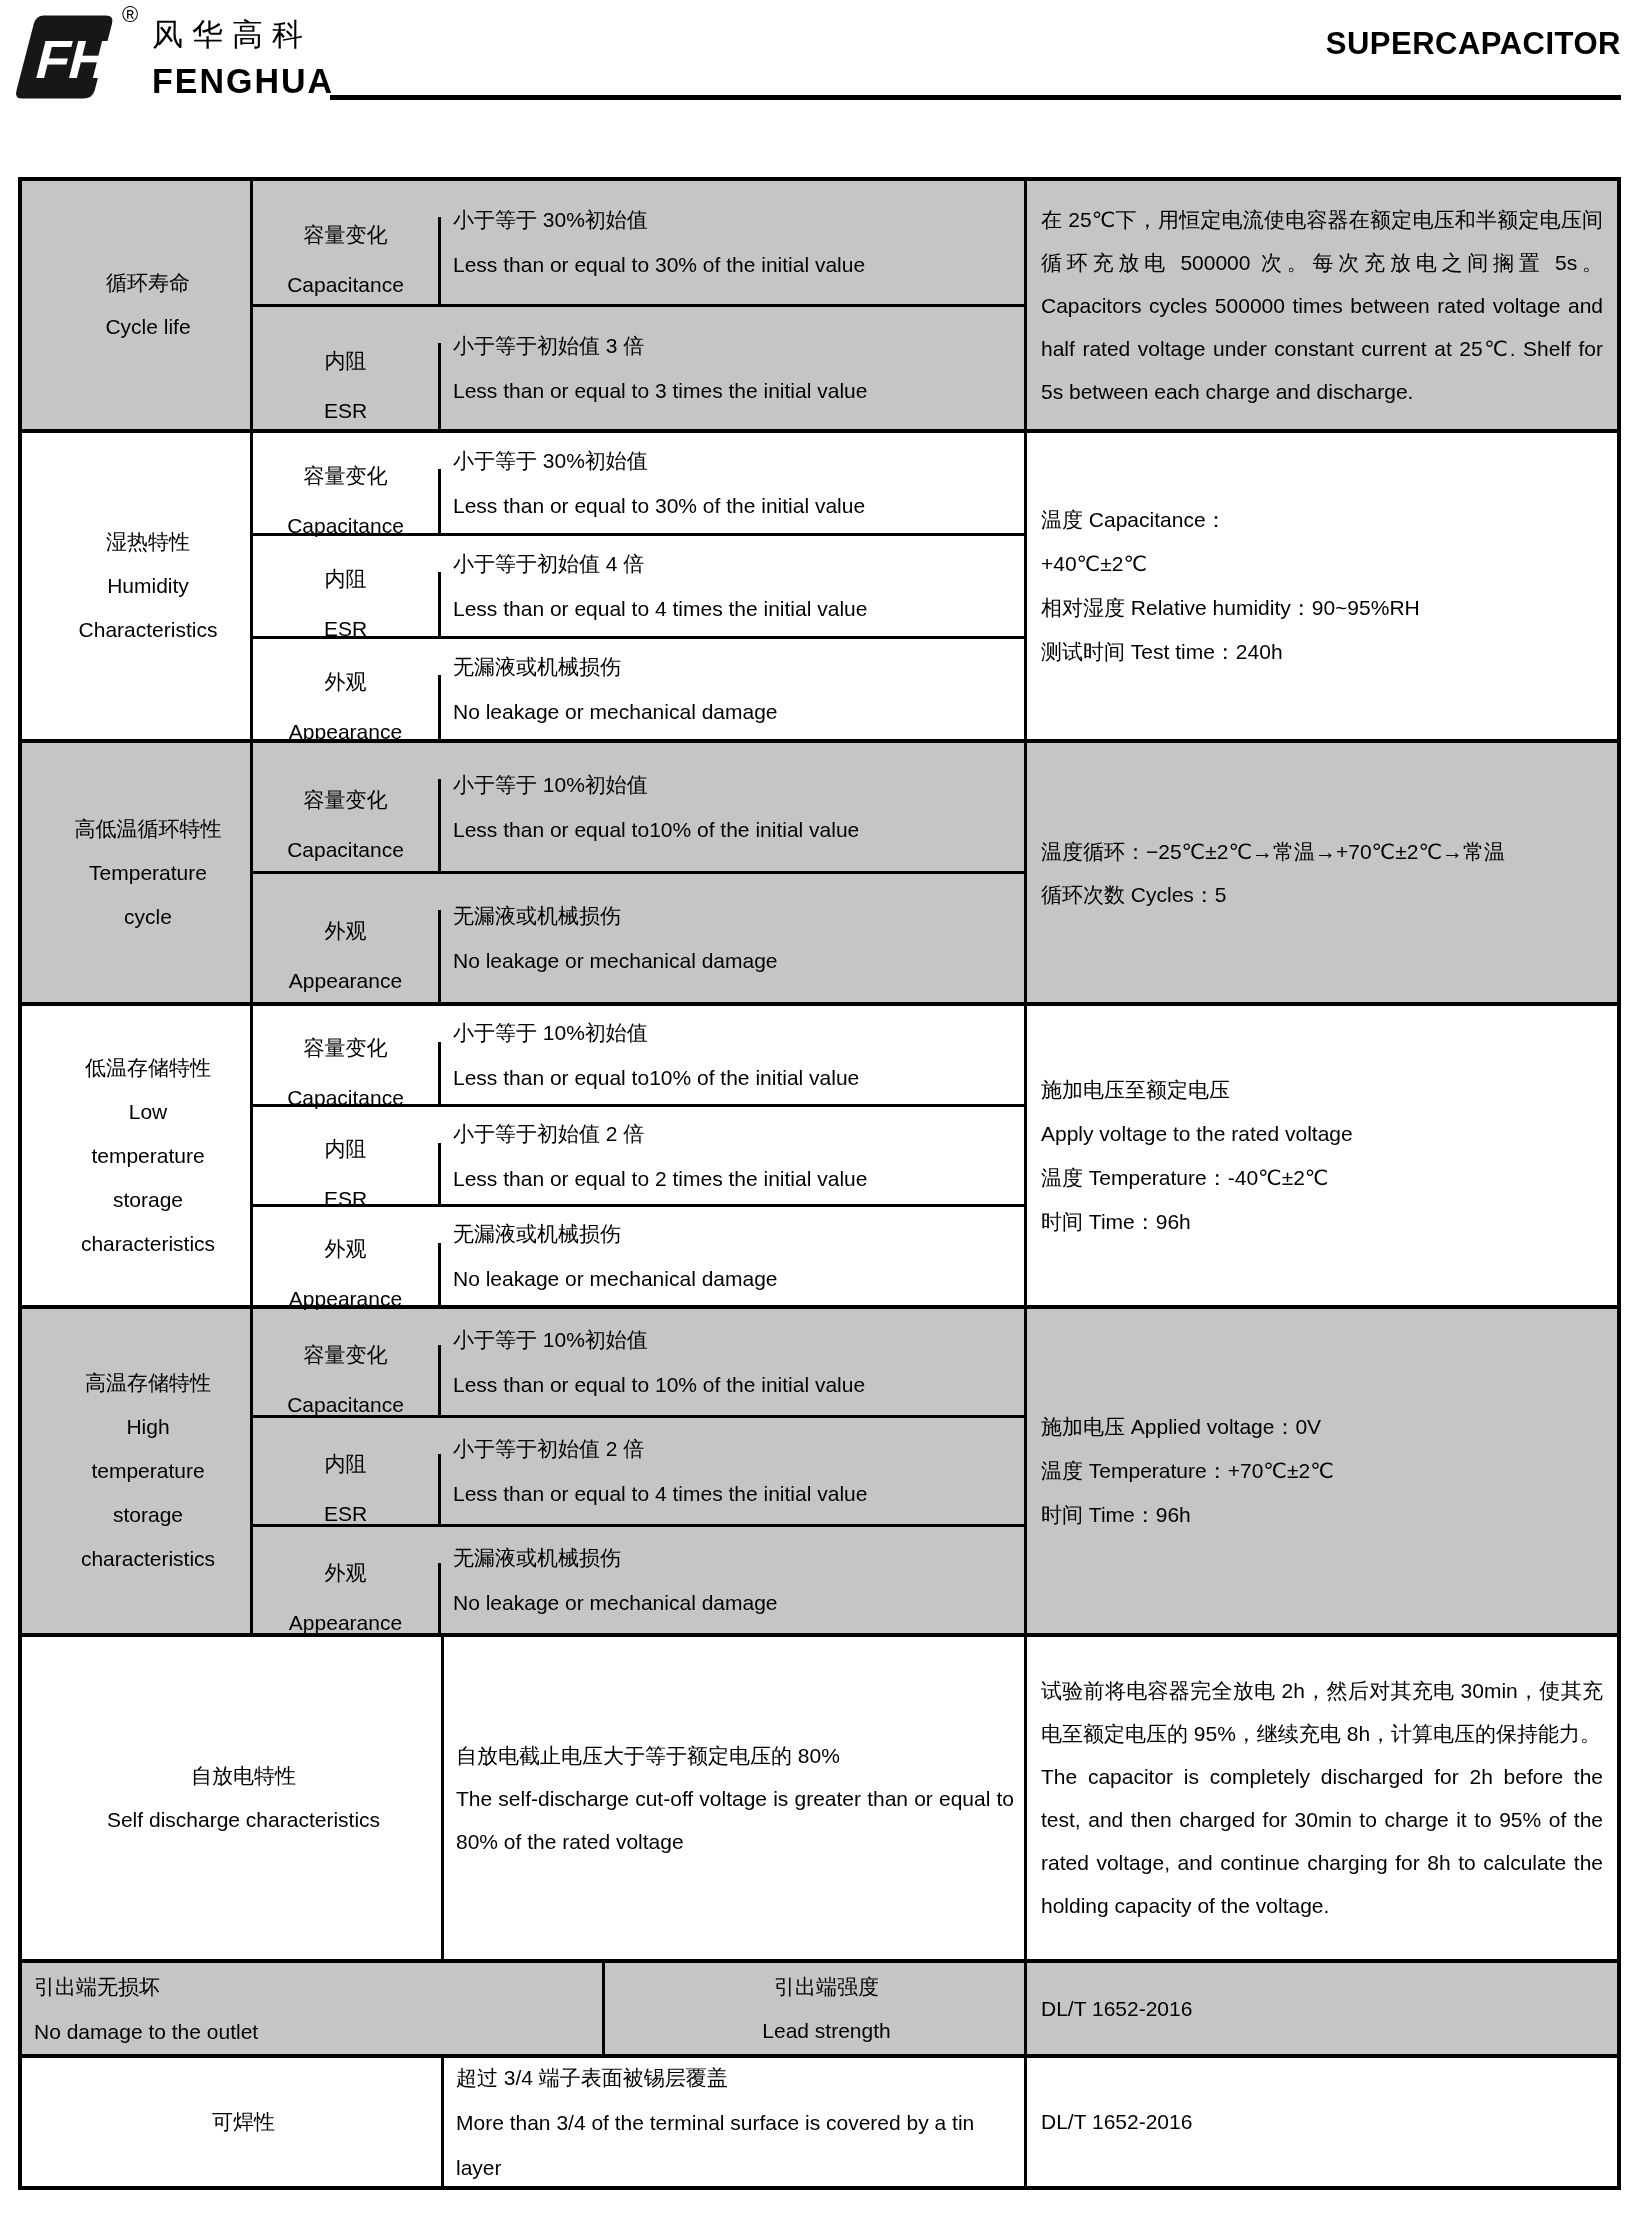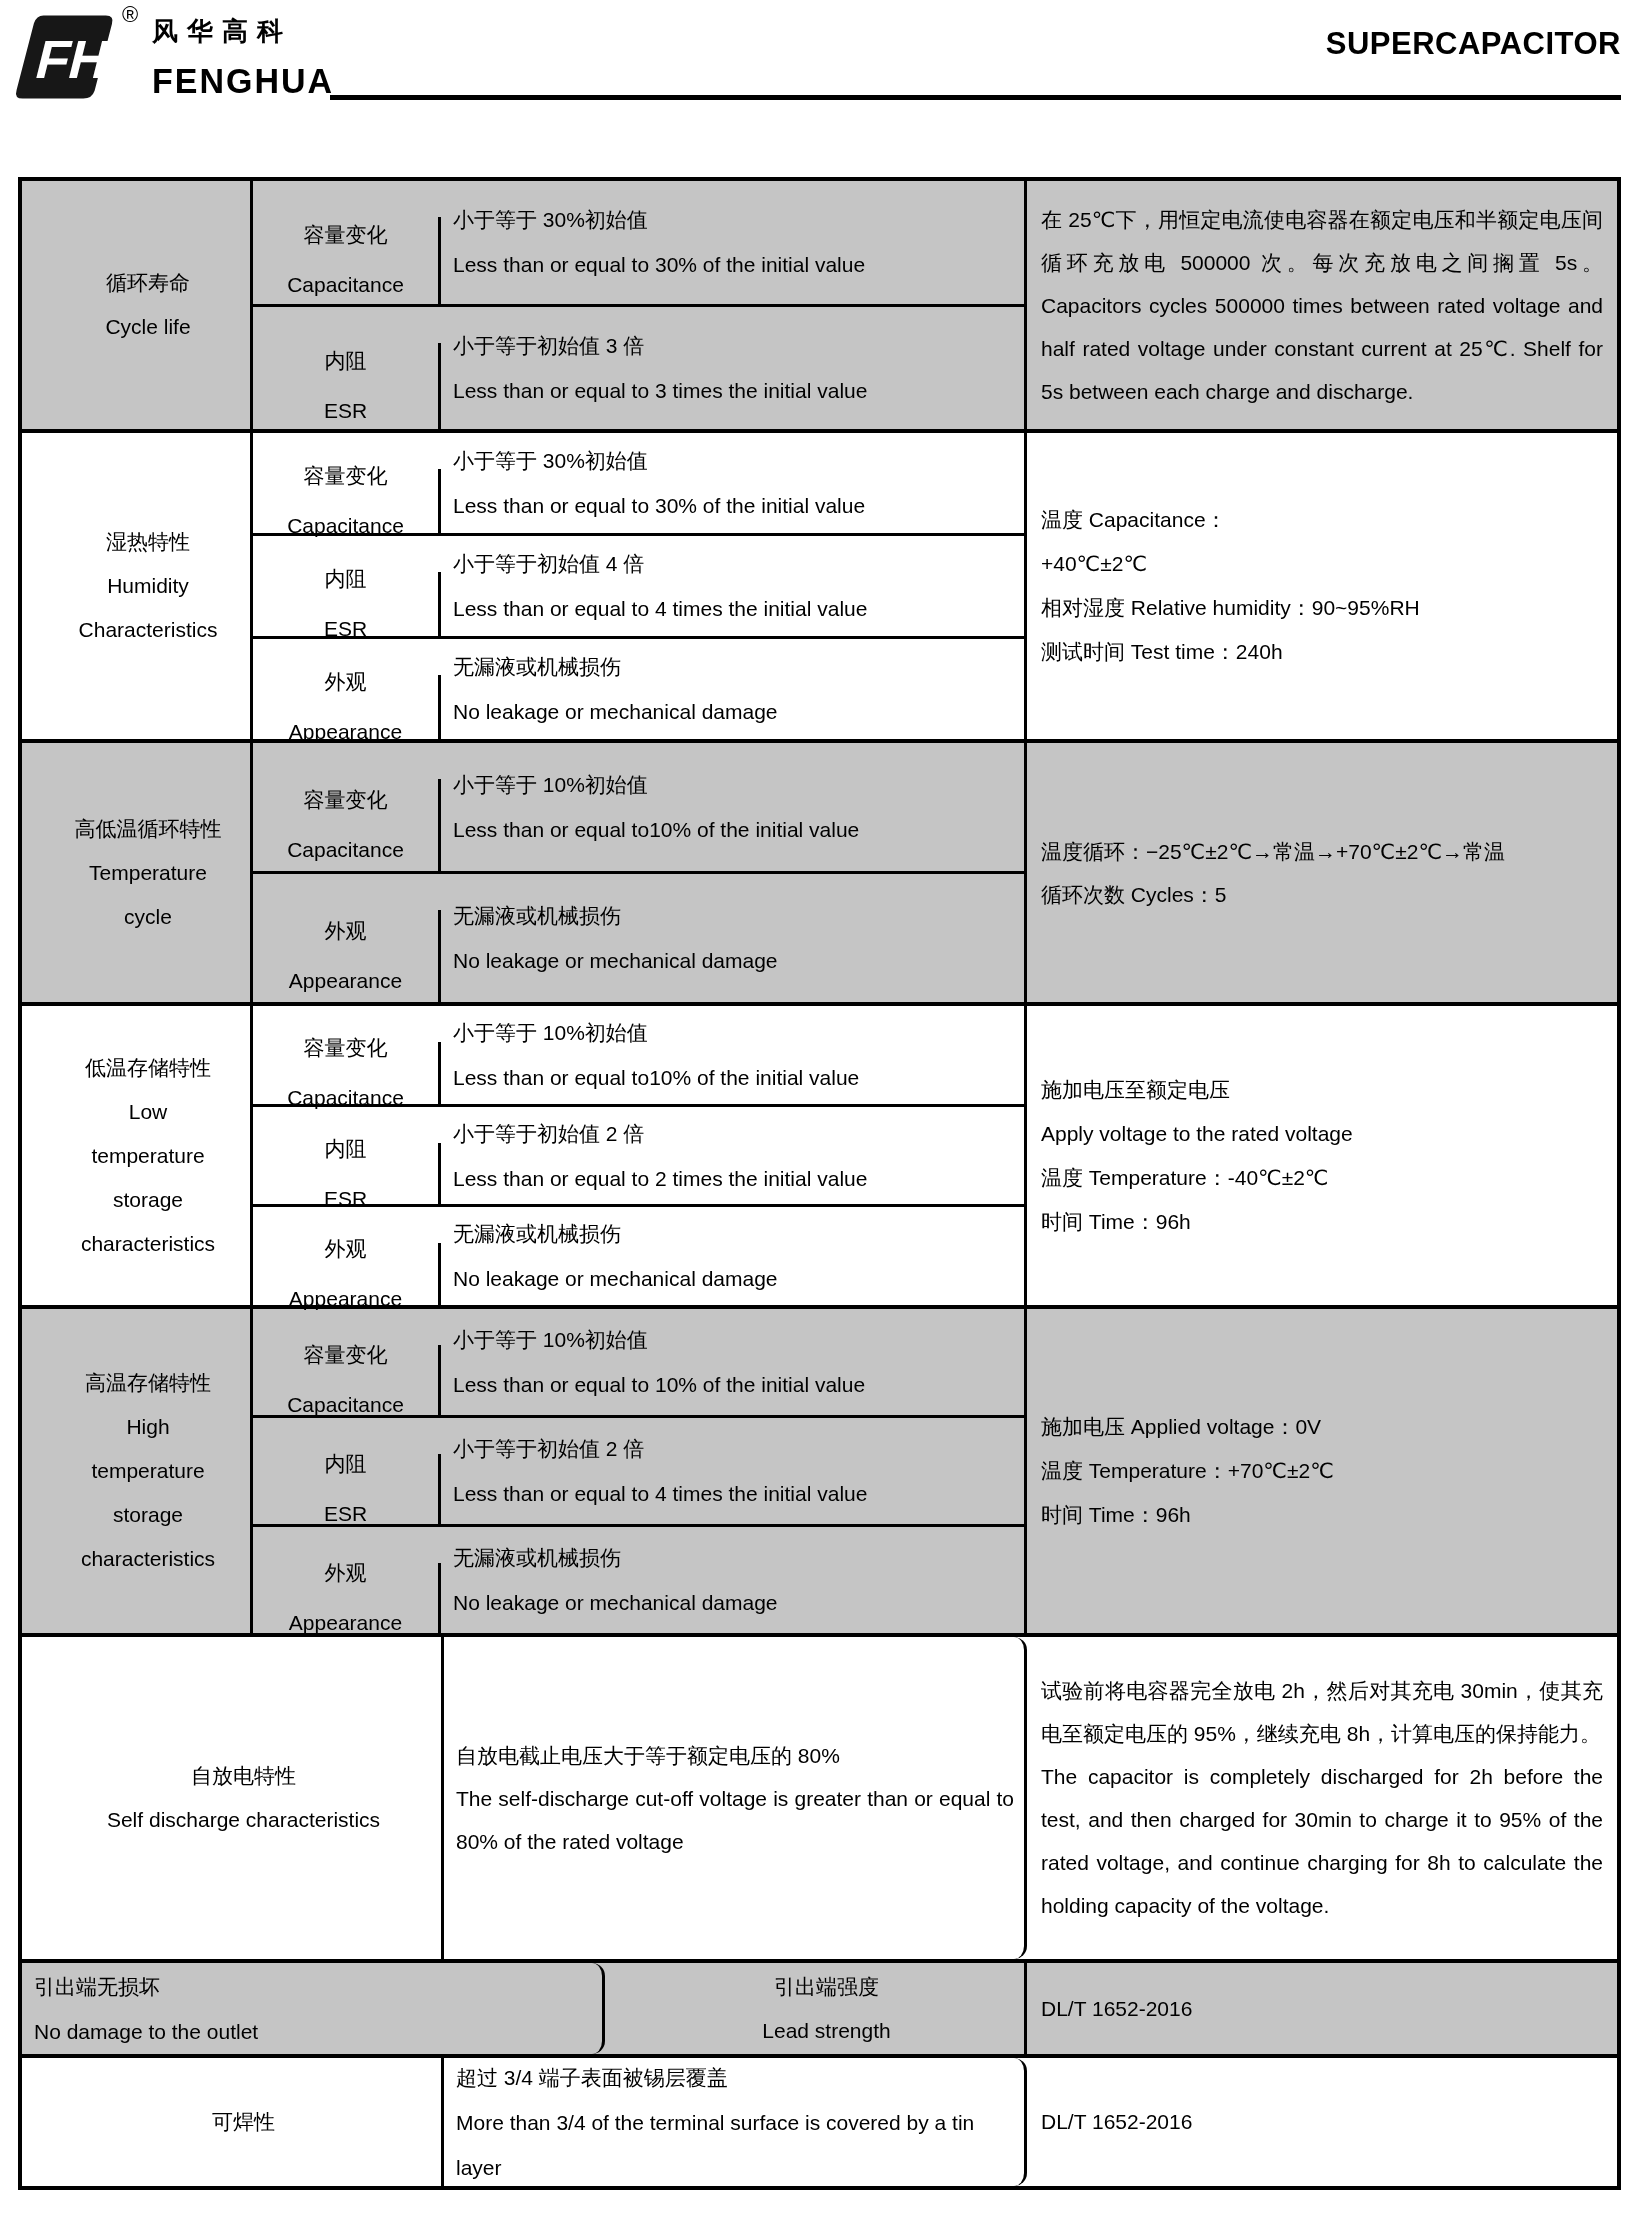--- a/index.html
+++ b/index.html
@@ -3,21 +3,21 @@
 <meta charset="utf-8">
 <style>
   html,body{margin:0;padding:0;background:#ffffff;}
   body{width:1639px;height:2228px;position:relative;overflow:hidden;
        font-family:"Liberation Sans","DejaVu Sans",sans-serif;color:#000;}
 
   
   .hdr{position:absolute;left:0;top:0;width:1639px;height:176px;}
   .logo-mark{position:absolute;left:14px;top:8px;width:104px;height:98px;}
   .logo-reg{position:absolute;left:122px;top:2px;font-size:22px;font-weight:400;}
-  .logo-cn{position:absolute;left:152px;top:14px;font-size:26px;font-weight:700;letter-spacing:9px;white-space:nowrap;}
+  .logo-cn{position:absolute;left:152px;top:14px;font-size:31px;font-weight:400;letter-spacing:9px;white-space:nowrap;}
   .logo-en{position:absolute;left:152px;top:60px;font-size:34px;font-weight:700;letter-spacing:2px;white-space:nowrap;transform:scaleY(1.05);transform-origin:top left;}
   .doc-title{position:absolute;right:18px;top:26px;font-size:31px;font-weight:700;letter-spacing:0.5px;}
   .hdr-rule{position:absolute;left:330px;right:18px;top:95px;height:5px;background:#000;}
 
   
   .spec{position:absolute;left:18px;top:177px;width:1603px;border:4px solid #000;box-sizing:border-box;}
   .section{display:flex;border-bottom:4px solid #000;background:#fff;box-sizing:border-box;}
   .section:last-child{border-bottom:none;}
   .section.shaded{background:#c5c5c5;}
   .section:nth-of-type(1){height:252px;}
@@ -33,21 +33,21 @@
   .name-cell{width:231px;border-right:3px solid #000;text-align:center;flex:none;}
   .name-cell.merged{width:422px;}
   .name-cell .nl{line-height:44px;padding-left:24px;}
   .mid{flex:none;width:771px;display:flex;flex-direction:column;border-right:3px solid #000;}
   .item-row{display:flex;flex:1;border-bottom:3px solid #000;min-height:0;}
   .item-row:last-child{border-bottom:none;}
   .item-cell{width:188px;border-right:3px solid #000;text-align:center;flex:none;margin-top:36px;}
   .item-cell .il{line-height:50px;}
   .req-cell{flex:1;text-align:left;padding:0 6px 0 12px;}
   .req-cell .rl{line-height:45px;}
-  .merged-req{width:583px;flex:none;border-right:3px solid #000;padding:0 10px 0 12px;border-radius:13px;}
+  .merged-req{width:583px;flex:none;border-right:3px solid #000;padding:0 10px 0 12px;}
   .cond-cell{flex:1;text-align:left;padding:0 14px 0 14px;}
   .cond-cell .cl{line-height:44px;}
   .justify .cl,.justify .rl{text-align:justify;text-justify:inter-word;line-height:43px;}
 </style>
 </head>
 <body>
 
 <div class="hdr">
   <svg class="logo-mark" viewBox="0 0 120 100" aria-hidden="true">
     <path d="M34 2 L106 2 Q116 2 113 12 L93 89 Q90 98 80 98 L10 98 Q0 98 3 88 L23 11 Q26 2 34 2 Z" fill="#171717"></path>

